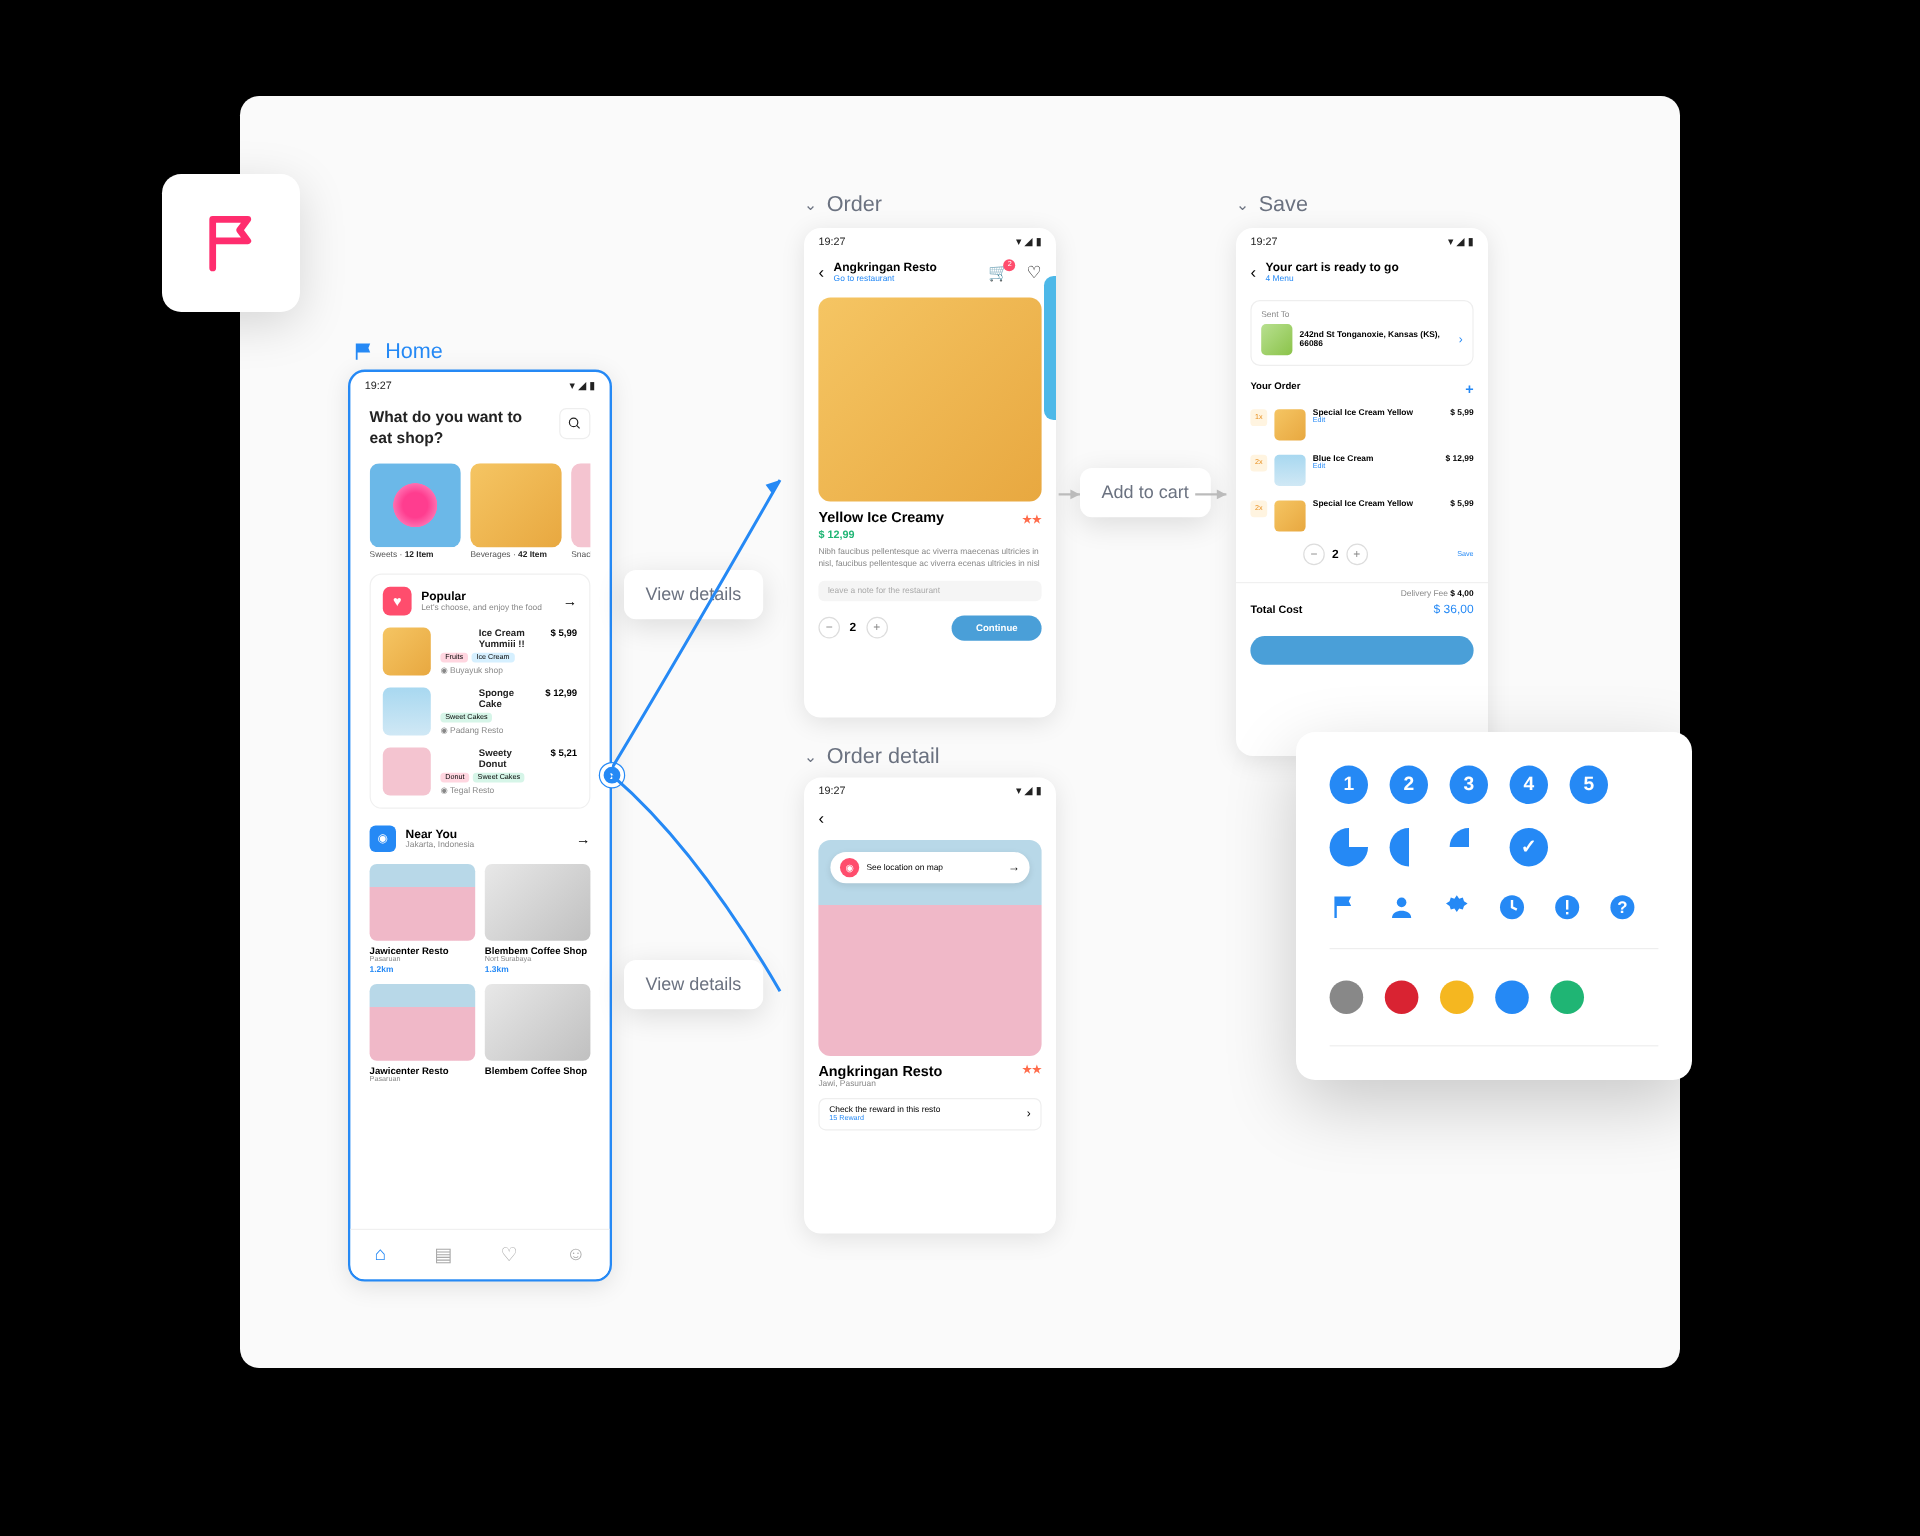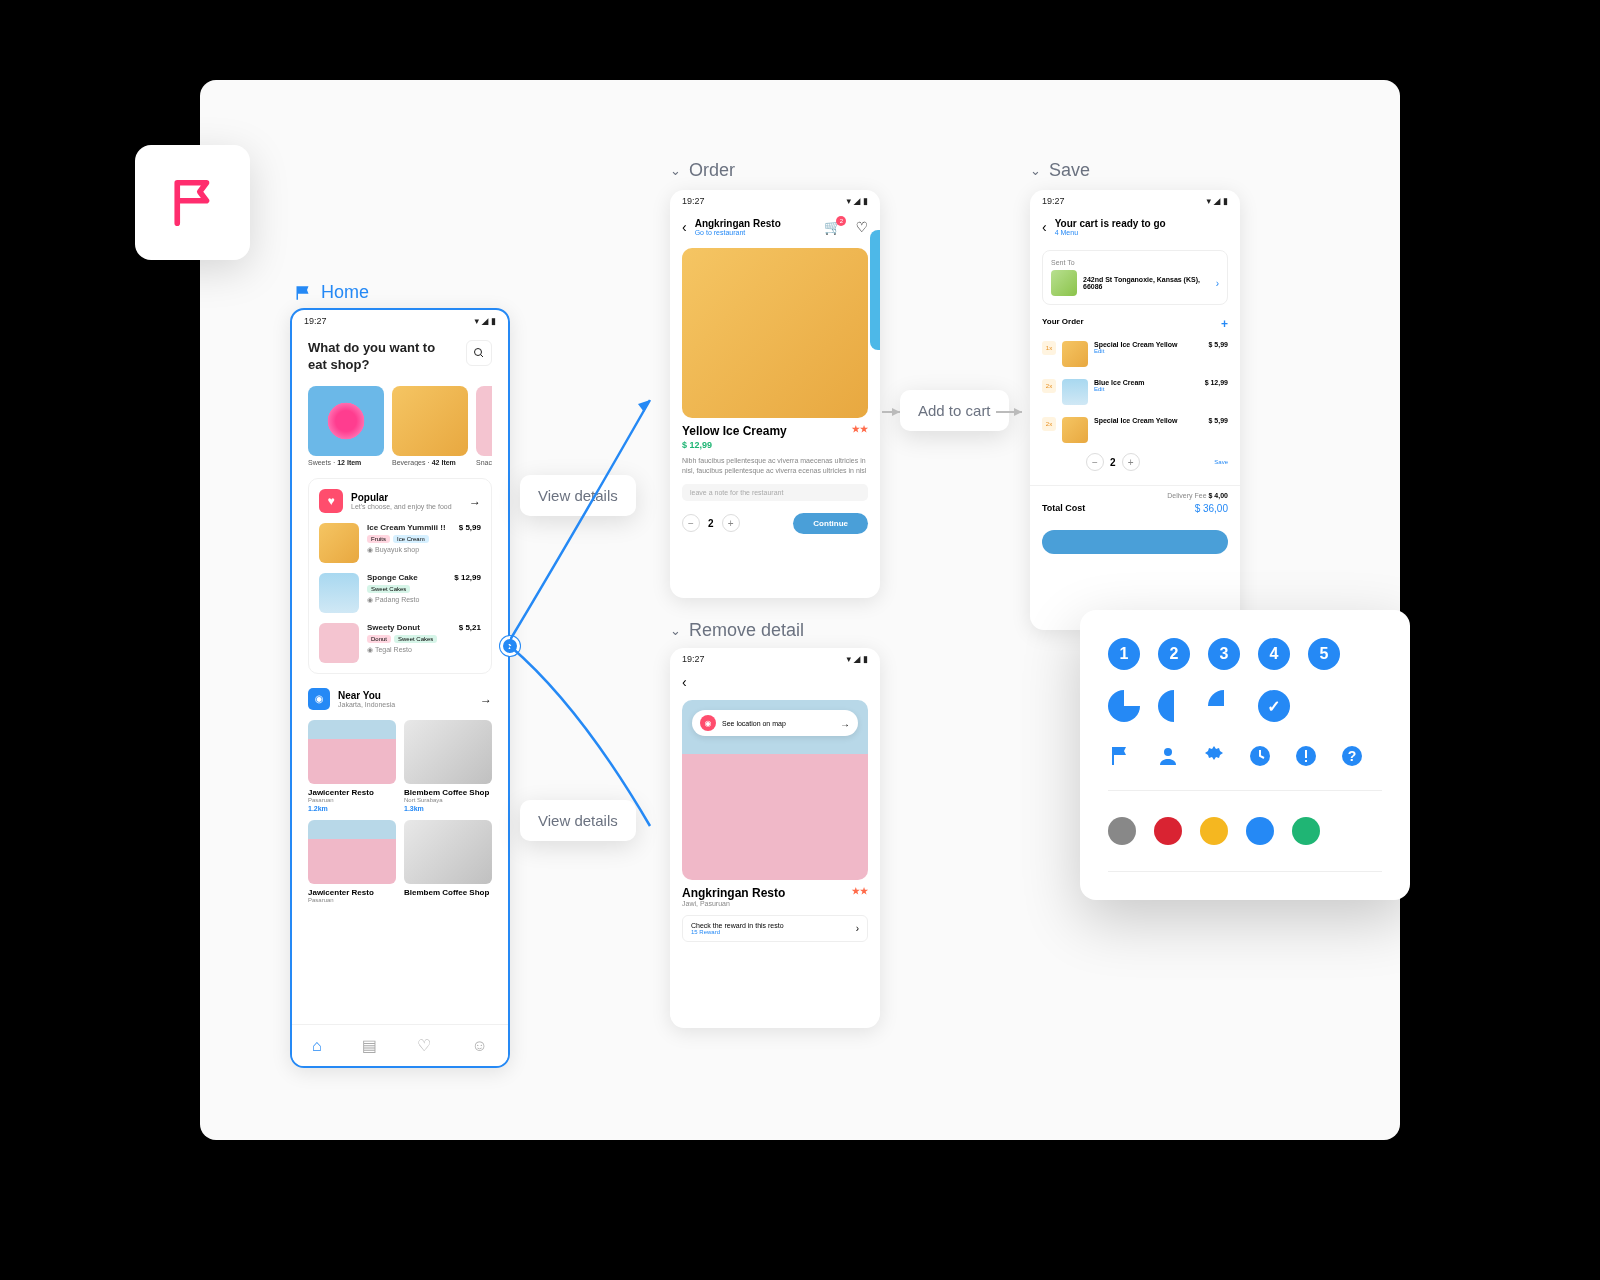--- a/index.html
+++ b/index.html
@@ -109,21 +109,21 @@
 .cat-lab { font-size: 7px; color: #555; margin-top: 3px; }
 .cat-lab b { color: #222; }
 
 .pop-card { background: #fff; border: 1px solid #f0f0f0; border-radius: 10px; padding: 10px; margin-top: 12px; }
 .pop-head { display:flex; align-items:center; gap:8px; }
 .pop-heart { width:24px; height:24px; background:#ff4d6d; border-radius:6px; display:flex; align-items:center; justify-content:center; color:#fff; font-size:12px; }
 .pop-arrow { margin-left:auto; font-size:12px; }
 .pop-item { display:flex; gap:8px; margin-top:10px; align-items:flex-start; }
 .pop-thumb { width:40px; height:40px; border-radius:6px; flex-shrink:0; }
 .pop-info { flex:1; font-size:8px; }
-.pop-name { font-weight:700; color:#222; }
+.pop-name { font-weight:700; color:#222;margin-left:32px; }
 .pop-tags { display:flex; gap:3px; margin:3px 0; }
 .pop-tag { font-size:6px; padding:1px 4px; border-radius:3px; }
 .pop-shop { font-size:7px; color:#888; }
 .pop-price { font-weight:700; font-size:8px; }
 
 .near-head { display:flex; align-items:center; gap:8px; margin-top:14px; }
 .near-pin { width:22px; height:22px; background:#2589f5; border-radius:5px; display:flex; align-items:center; justify-content:center; color:#fff; font-size:10px; }
 .near-grid { display:grid; grid-template-columns:1fr 1fr; gap:8px; margin-top:10px; }
 .near-card { }
 .near-img { width:100%; height:64px; border-radius:6px; background:#eee; }
@@ -140,21 +140,21 @@
 .detail-title { font-size:10px; font-weight:700; }
 .detail-sub { font-size:7px; color:#2589f5; }
 .cart-ic { margin-left:auto; position:relative; font-size:14px; }
 .cart-badge { position:absolute; top:-3px; right:-5px; background:#ff4d6d; color:#fff; border-radius:50%; width:10px; height:10px; font-size:6px; display:flex; align-items:center; justify-content:center; }
 .heart-ic { font-size:14px; margin-left:6px; }
 
 .detail-img { margin:6px 12px; height:170px; border-radius:10px; background:linear-gradient(135deg,#4db8e8,#f5c563); position:relative; overflow:hidden; }
 .ice-peek { position:absolute; right:-20px; top:40px; width:30px; height:120px; background:#4db8e8; border-radius:8px; }
 
 .detail-body { padding:0 12px; }
-.detail-name { font-size:12px; font-weight:700; display:flex; justify-content:space-between; align-items:flex-start; }
+.detail-name { font-size:12px; font-weight:700; display:flex; justify-content:space-between; align-items:flex-end; }
 .stars { color:#ff6b4a; font-size:9px; }
 .detail-price { color:#1fb574; font-size:9px; font-weight:700; margin-top:2px; }
 .detail-desc { font-size:7px; color:#888; margin-top:6px; line-height:1.4; }
 .note-input { margin-top:8px; background:#f5f5f5; border-radius:5px; padding:5px 8px; font-size:7px; color:#aaa; }
 .qty-row { display:flex; align-items:center; gap:8px; margin-top:12px; }
 .qty-btn { width:18px; height:18px; border:1px solid #ddd; border-radius:50%; display:flex; align-items:center; justify-content:center; font-size:10px; color:#888; }
 .qty-val { font-size:10px; font-weight:700; }
 .continue-btn { margin-left:auto; background:#4a9fd8; color:#fff; padding:6px 20px; border-radius:14px; font-size:8px; font-weight:600; }
 
 .cart-head-txt { font-size:10px; font-weight:700; }
@@ -212,21 +212,21 @@
         <path d="M4 3h14l-2 5 2 5H4v8H2V3h2z"></path>
       </svg>
     <span>Home</span>
   </div>
   <div class="section-label detail">
     <span class="chev">⌄</span>
     <span>Order</span>
   </div>
   <div class="section-label resto">
     <span class="chev">⌄</span>
-    <span>Remove detail</span>
+    <span>Order detail</span>
   </div>
   <div class="section-label cart">
     <span class="chev">⌄</span>
     <span>Save</span>
   </div>
 
   <div class="phone home-p">
     <div class="status-bar">
       <span>19:27</span>
       <span class="right">▾ ◢ ▮</span>

